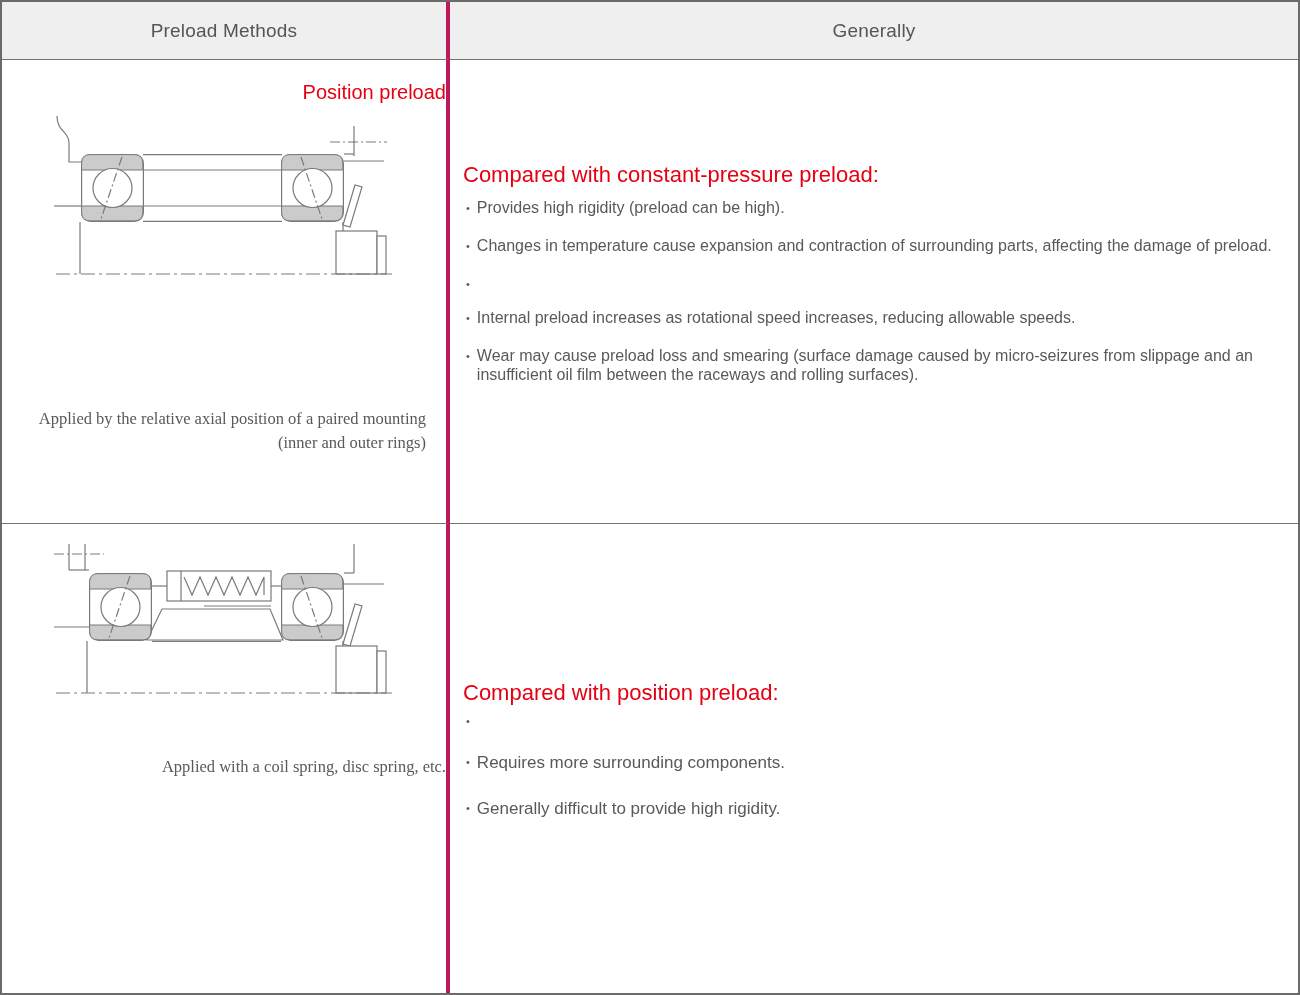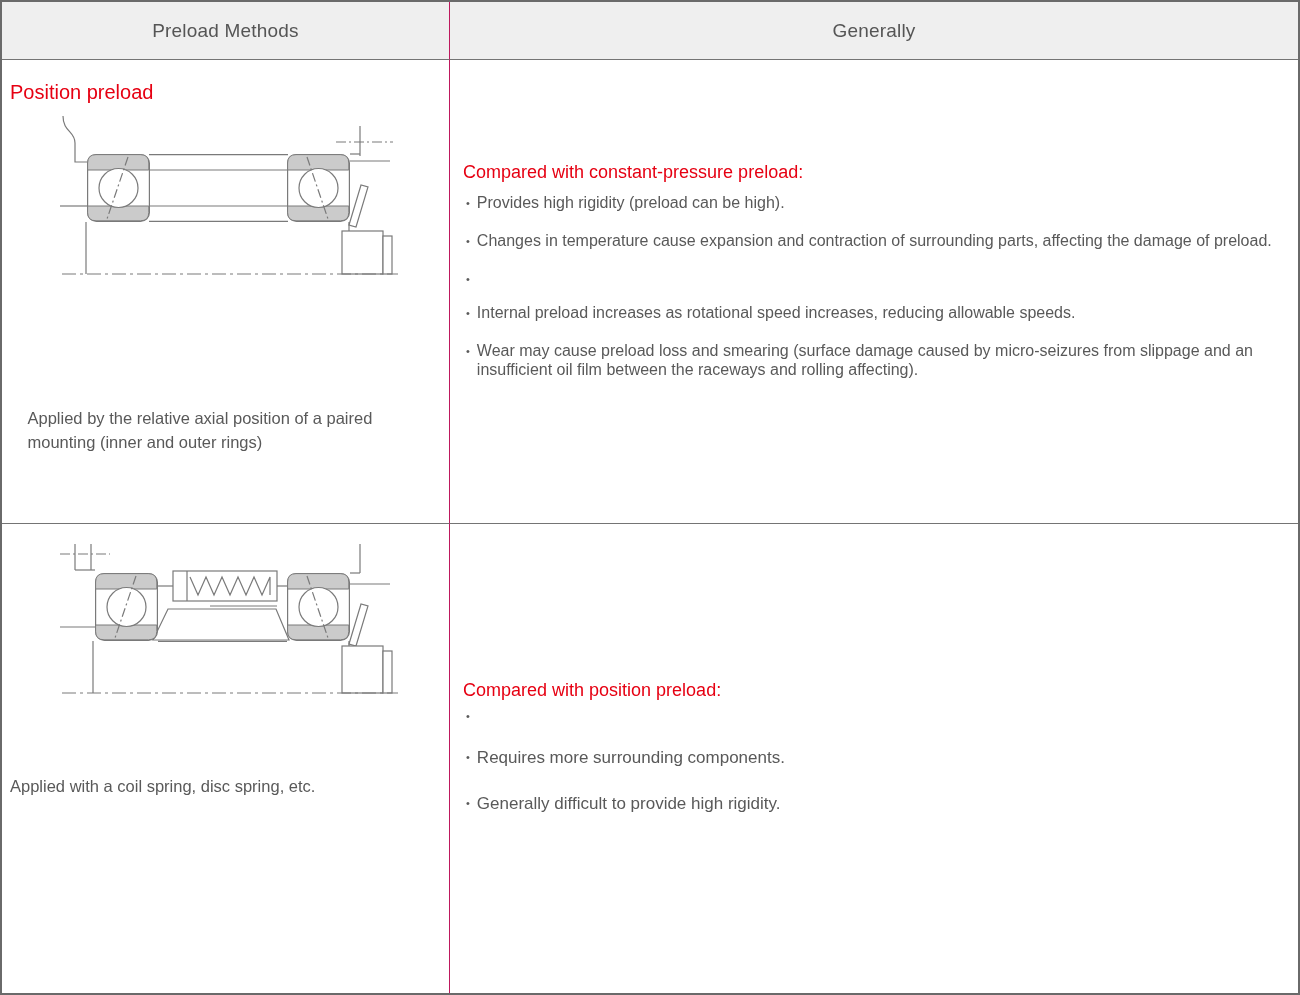--- a/index.html
+++ b/index.html
@@ -3,39 +3,39 @@
 <meta charset="utf-8">
 <style>
   html,body { margin:0; padding:0; background:#fff; font-family:"Liberation Sans", sans-serif; }
   .tbl {
     width:1300px; height:995px; box-sizing:border-box;
     border:2px solid #6a6a6a;
     display:grid;
     grid-template-columns:448px 1fr;
     grid-template-rows:58px 464px 1fr;
   }
-  .c { box-sizing:border-box; border-right:1px solid #be185d; border-bottom:1px solid #747474; overflow:hidden; }
+  .c { box-sizing:border-box; border-right:4px solid #be185d; border-bottom:1px solid #747474; overflow:hidden; }
   .lastcol { border-right:none; }
   .lastrow { border-bottom:none; }
   .hdr {
     background:#efefef; display:flex; align-items:center; justify-content:center;
     font-size:19px; color:#555; letter-spacing:0.2px;
   }
-  .method-cell { text-align:left;padding-left:8px; }
+  .method-cell { text-align:right; }
   .method-title { color:#e60012; font-size:20px; margin:21px 0 0 0; font-weight:400; }
   svg.diagram { display:block; margin:0 auto; }
   .d1 { margin-top:47px; }
   .d2 { margin-top:66px; }
   .cap { color:#595959; font-size:16.5px; line-height:1.45; }
-  .cap1 { max-width:404px; margin:118px auto 0; }
-  .cap2 { margin:66px auto 0; }
+  .cap1 { max-width:404px; margin:118px auto 0;font-family:Liberation Serif, serif; }
+  .cap2 { margin:46px auto 0;font-family:Liberation Serif, serif; }
   .features-cell { color:#595959; }
   .f1 { padding:102px 26px 0 13px; }
   .f2 { padding:156px 26px 0 13px; }
-  .feat-head { color:#e60012; font-size:18px; margin:0 0 11px 0; font-weight:400; }
+  .feat-head { color:#e60012; font-size:22px; margin:0 0 11px 0; font-weight:400; }
   .feat-item { display:flex; align-items:flex-start; font-size:16px; line-height:1.18; margin-bottom:19px; }
   .feat-item .blt { flex:0 0 auto; font-size:11px; line-height:1; margin:4px 7px 0 3px; color:#595959; }
   .f2 .feat-item { font-size:17px; margin-bottom:26px; }
   .f2 .feat-head { margin-bottom:6px; }
 </style>
 </head>
 <body>
 
 <div class="tbl">
 
@@ -105,21 +105,21 @@
     </div>
     <div class="feat-item">
       <span class="blt">•</span>
     </div>
     <div class="feat-item">
       <span class="blt">•</span>
       <span>Internal preload increases as rotational speed increases, reducing allowable speeds.</span>
     </div>
     <div class="feat-item">
       <span class="blt">•</span>
-      <span>Wear may cause preload loss and smearing (surface damage caused by micro-seizures from slippage and an insufficient oil film between the raceways and rolling affecting).</span>
+      <span>Wear may cause preload loss and smearing (surface damage caused by micro-seizures from slippage and an insufficient oil film between the raceways and rolling surfaces).</span>
     </div>
   </div>
 
   <div class="c lastrow method-cell">
 
     <svg class="diagram d2" width="340" height="185" viewBox="0 0 340 185">
       <defs>
         <g id="brg2">
           <rect x="0.6" y="0.6" width="61.8" height="66.8" rx="9" fill="#ffffff" stroke="#7a7a7a" stroke-width="1.2"></rect>
           <path d="M0.6,16 L0.6,9 Q0.6,0.6 9,0.6 L53.4,0.6 Q61.8,0.6 61.8,9 L61.8,16 Z" fill="#cbcbcb" stroke="#7a7a7a" stroke-width="1"></path>

